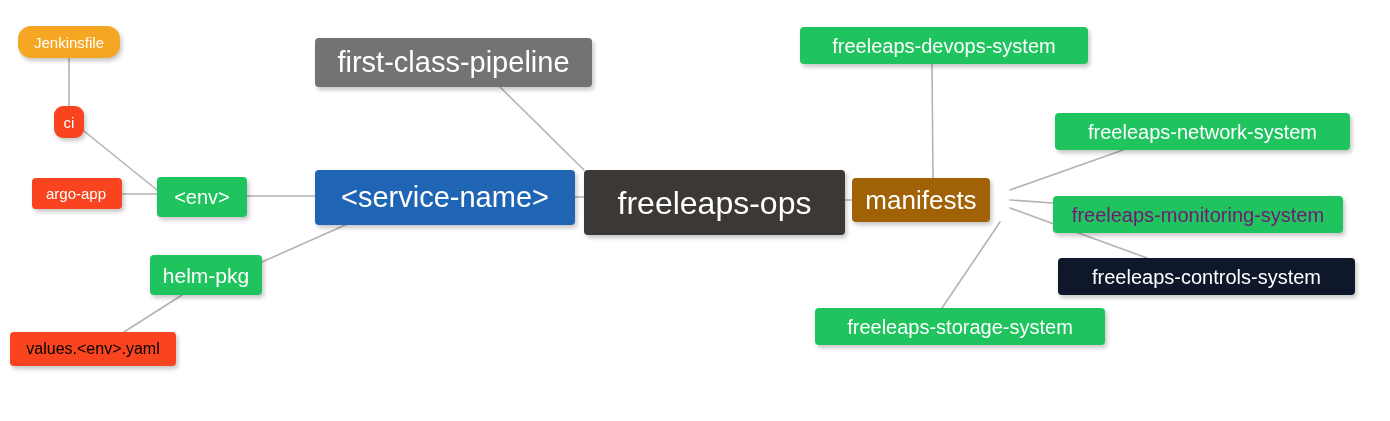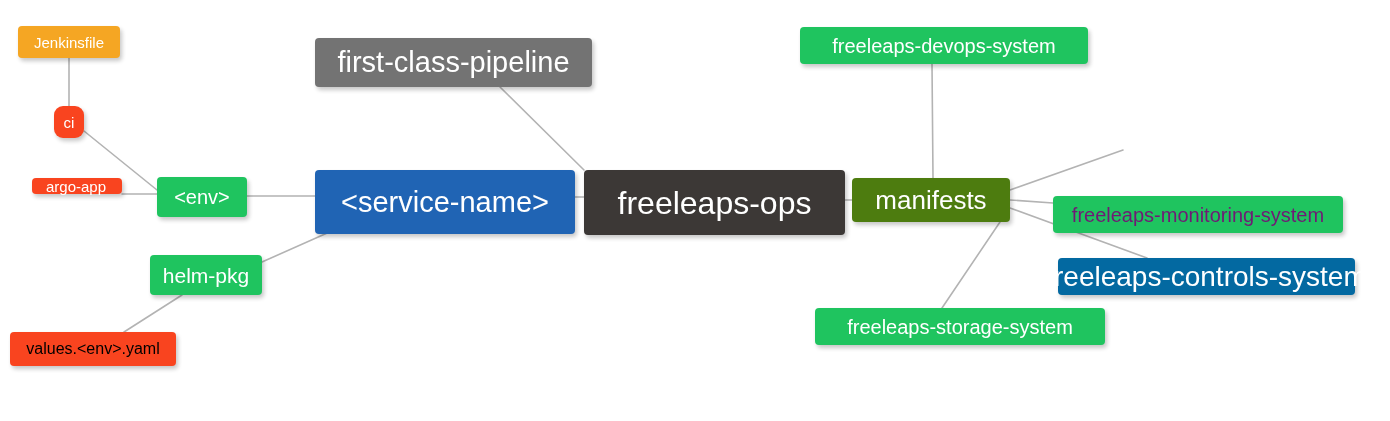--- a/index.html
+++ b/index.html
@@ -58,55 +58,58 @@
       <polyline points="124,332 182,295" fill="none" stroke="#b3b3b3" stroke-width="1.6" stroke-linecap="round"></polyline>
       <polyline points="500,87 584,170" fill="none" stroke="#b3b3b3" stroke-width="1.6" stroke-linecap="round"></polyline>
       <polyline points="575,197 584,197" fill="none" stroke="#b3b3b3" stroke-width="1.6" stroke-linecap="round"></polyline>
       <polyline points="845,200 852,200" fill="none" stroke="#b3b3b3" stroke-width="1.6" stroke-linecap="round"></polyline>
       <polyline points="933,178 932,64" fill="none" stroke="#b3b3b3" stroke-width="1.6" stroke-linecap="round"></polyline>
       <polyline points="1010,190 1123,150" fill="none" stroke="#b3b3b3" stroke-width="1.6" stroke-linecap="round"></polyline>
       <polyline points="1010,200 1053,203" fill="none" stroke="#b3b3b3" stroke-width="1.6" stroke-linecap="round"></polyline>
       <polyline points="1010,208 1147,258" fill="none" stroke="#b3b3b3" stroke-width="1.6" stroke-linecap="round"></polyline>
       <polyline points="1000,222 942,308" fill="none" stroke="#b3b3b3" stroke-width="1.6" stroke-linecap="round"></polyline>
     </svg>
-<div class="node" style="left: 18px; top: 26px; width: 102px; height: 32px; background: rgb(245, 166, 35); font-size: 15px; color: rgb(255, 255, 255);">
+<div class="node" style="left: 18px; top: 26px; width: 102px; height: 32px; background: rgb(245, 166, 35); font-size: 15px; color: rgb(255, 255, 255); border-radius: 13px;">
       <span class="node-label">Jenkinsfile</span>
     </div>
     <div class="node" style="left: 54px; top: 106px; width: 30px; height: 32px; background: rgb(249, 68, 31); font-size: 15px; color: rgb(255, 255, 255); border-radius: 9px;">
       <span class="node-label">ci</span>
     </div>
-    <div class="node" style="left: 32px; top: 178px; width: 90px; height: 16px; background: rgb(249, 68, 31); font-size: 15px; color: rgb(255, 255, 255); padding-left: 8px;">
+    <div class="node" style="left: 32px; top: 178px; width: 90px; height: 31px; background: rgb(249, 68, 31); font-size: 15px; color: rgb(255, 255, 255); padding-left: 8px;">
       <span class="node-label">argo-app</span>
     </div>
     <div class="node" style="left: 157px; top: 177px; width: 90px; height: 40px; background: rgb(31, 196, 95); font-size: 20px; color: rgb(255, 255, 255);">
       <span class="node-label">&lt;env&gt;</span>
     </div>
     <div class="node" style="left: 150px; top: 255px; width: 112px; height: 40px; background: rgb(31, 196, 95); font-size: 21px; color: rgb(255, 255, 255); text-align: right;">
       <span class="node-label">helm-pkg</span>
     </div>
     <div class="node" style="left: 10px; top: 332px; width: 166px; height: 34px; background: rgb(249, 68, 31); font-size: 16px; color: #000000;">
       <span class="node-label">values.&lt;env&gt;.yaml</span>
     </div>
     <div class="node" style="left: 315px; top: 38px; width: 277px; height: 49px; background: #737373; font-size: 29px; color: rgb(255, 255, 255);">
       <span class="node-label">first-class-pipeline</span>
     </div>
-    <div class="node" style="left: 315px; top: 170px; width: 260px; height: 64px; background: rgb(32, 100, 180); font-size: 29px; color: rgb(255, 255, 255);">
+    <div class="node" style="left: 315px; top: 170px; width: 260px; height: 55px; background: rgb(32, 100, 180); font-size: 29px; color: rgb(255, 255, 255);">
       <span class="node-label">&lt;service-name&gt;</span>
     </div>
     <div class="node" style="left: 584px; top: 170px; width: 261px; height: 65px; background: rgb(60, 56, 54); font-size: 32px; color: rgb(255, 255, 255);">
       <span class="node-label">freeleaps-ops</span>
     </div>
-    <div class="node" style="left: 852px; top: 178px; width: 158px; height: 44px; background: #4d7c0f; font-size: 26px; color: rgb(255, 255, 255);">
+    <div class="node" style="left: 852px; top: 178px; width: 138px; height: 44px; background: #a16207; font-size: 26px; color: rgb(255, 255, 255);">
       <span class="node-label">manifests</span>
     </div>
     <div class="node" style="left: 800px; top: 27px; width: 288px; height: 37px; background: rgb(31, 196, 95); font-size: 20px; color: rgb(255, 255, 255);">
       <span class="node-label">freeleaps-devops-system</span>
     </div>
+    <div class="node" style="left: 1055px; top: 113px; width: 295px; height: 37px; background: rgb(31, 196, 95); font-size: 20px; color: rgb(255, 255, 255);">
+      <span class="node-label">freeleaps-network-system</span>
+    </div>
     <div class="node" style="left: 1053px; top: 196px; width: 290px; height: 37px; background: rgb(31, 196, 95); font-size: 20px; color: #701a75;">
       <span class="node-label">freeleaps-monitoring-system</span>
     </div>
-    <div class="node" style="left: 1058px; top: 258px; width: 297px; height: 37px; background: #0369a1; font-size: 28px; color: rgb(255, 255, 255);">
+    <div class="node" style="left: 1058px; top: 258px; width: 297px; height: 37px; background: #0f172a; font-size: 20px; color: rgb(255, 255, 255);">
       <span class="node-label">freeleaps-controls-system</span>
     </div>
     <div class="node" style="left: 815px; top: 308px; width: 290px; height: 37px; background: rgb(31, 196, 95); font-size: 20px; color: rgb(255, 255, 255);">
       <span class="node-label">freeleaps-storage-system</span>
     </div>
   </div>
 
 </body></html>

